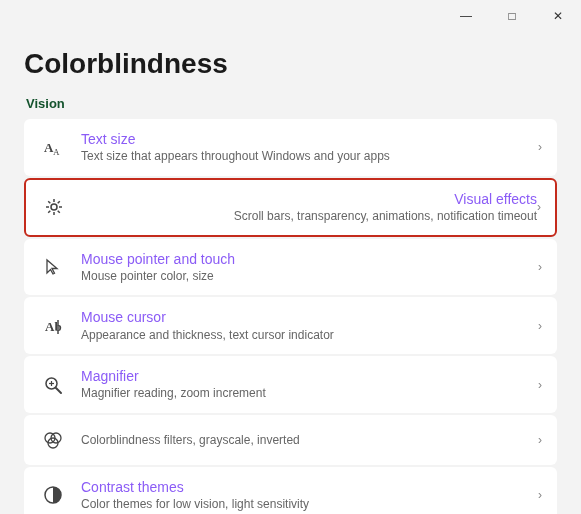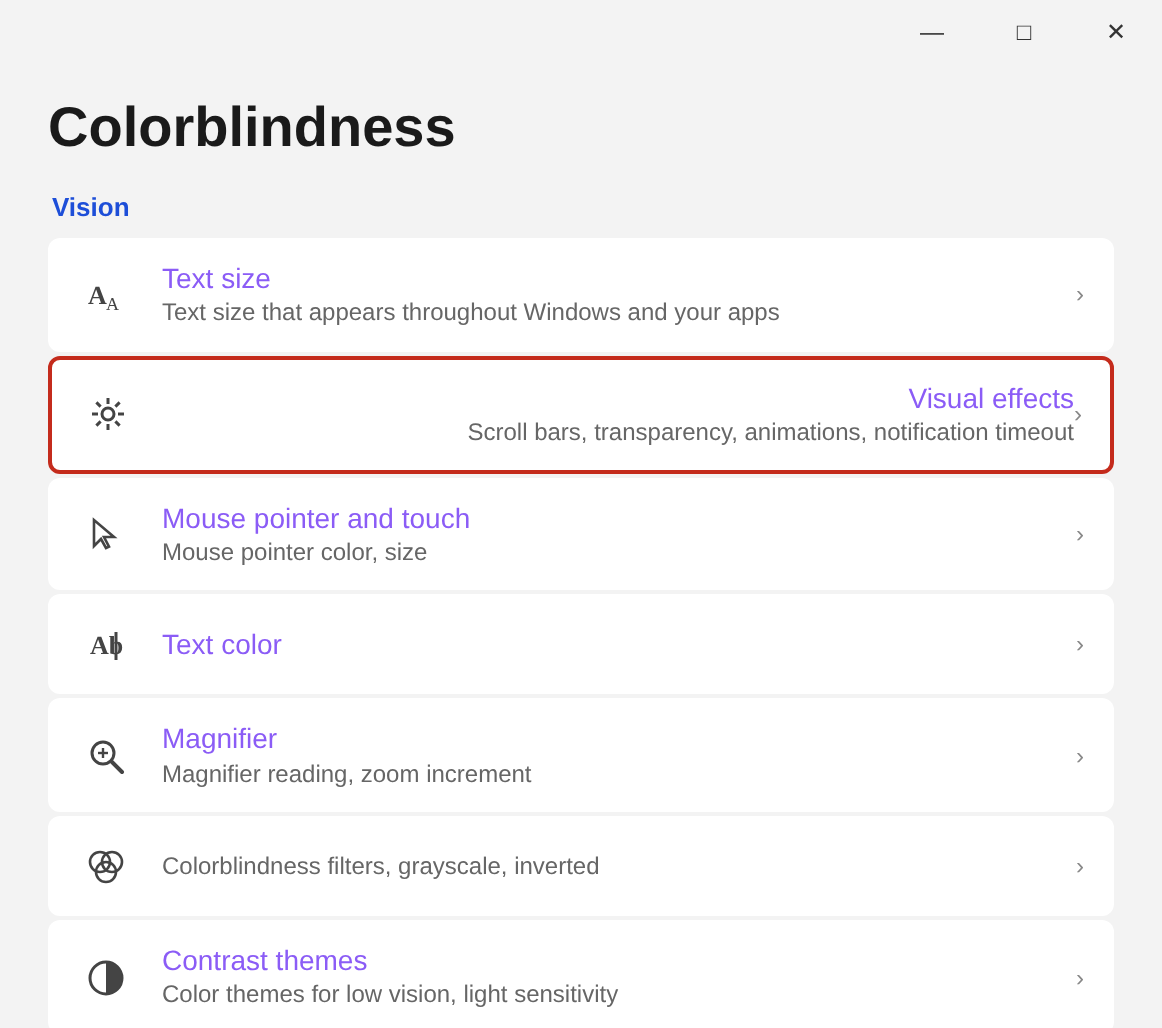--- a/index.html
+++ b/index.html
@@ -36,21 +36,21 @@
     }
     .page-title {
       font-size: 28px;
       font-weight: 600;
       color: #1a1a1a;
       margin-bottom: 16px;
     }
     .section-label {
       font-size: 13px;
       font-weight: 600;
-      color: #1d4ed8;
+      color: #14532d;
       margin-bottom: 8px;
       padding-left: 2px;
     }
     .settings-list {
       display: flex;
       flex-direction: column;
       gap: 2px;
     }
     .setting-item {
       background: white;
@@ -168,21 +168,22 @@
     </div>
 
     <div class="setting-item">
       <div class="setting-icon">
         <svg class="icon-svg" viewBox="0 0 20 20" fill="none" xmlns="http://www.w3.org/2000/svg">
           <text x="2" y="15" font-family="Segoe UI" font-size="13" font-weight="bold" fill="#444">Ab</text>
           <line x1="15" y1="4" x2="15" y2="18" stroke="#444" stroke-width="1.5"></line>
         </svg>
       </div>
       <div class="setting-text">
-        <div class="setting-name">Text color</div>
+        <div class="setting-name">Mouse cursor</div>
+        <div class="setting-desc">Appearance and thickness, text cursor indicator</div>
       </div>
       <span class="chevron">›</span>
     </div>
 
     <div class="setting-item">
       <div class="setting-icon">
         <svg class="icon-svg" viewBox="0 0 20 20" fill="none" xmlns="http://www.w3.org/2000/svg">
           <circle cx="8.5" cy="8.5" r="5.5" stroke="#444" stroke-width="1.5"></circle>
           <line x1="13" y1="13" x2="18" y2="18" stroke="#444" stroke-width="2" stroke-linecap="round"></line>
           <line x1="6" y1="8.5" x2="11" y2="8.5" stroke="#444" stroke-width="1.2"></line>

